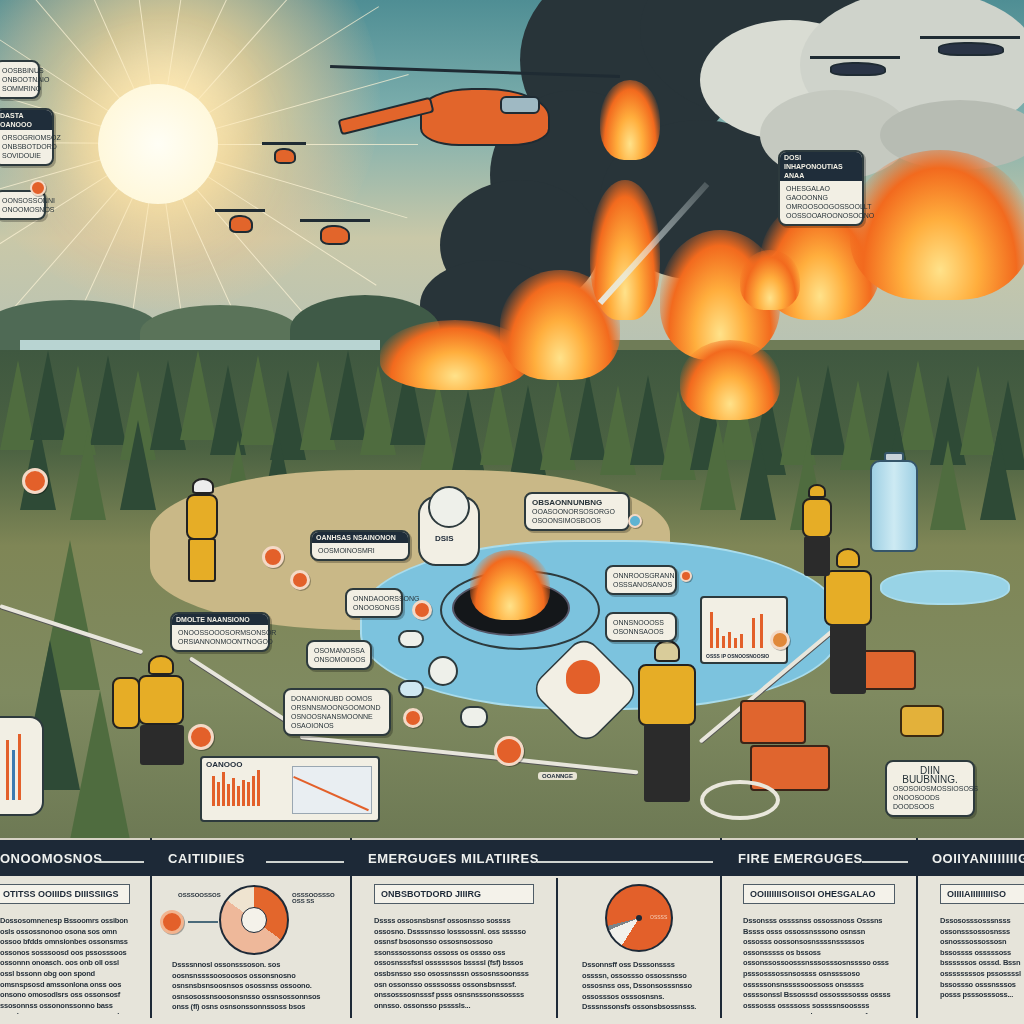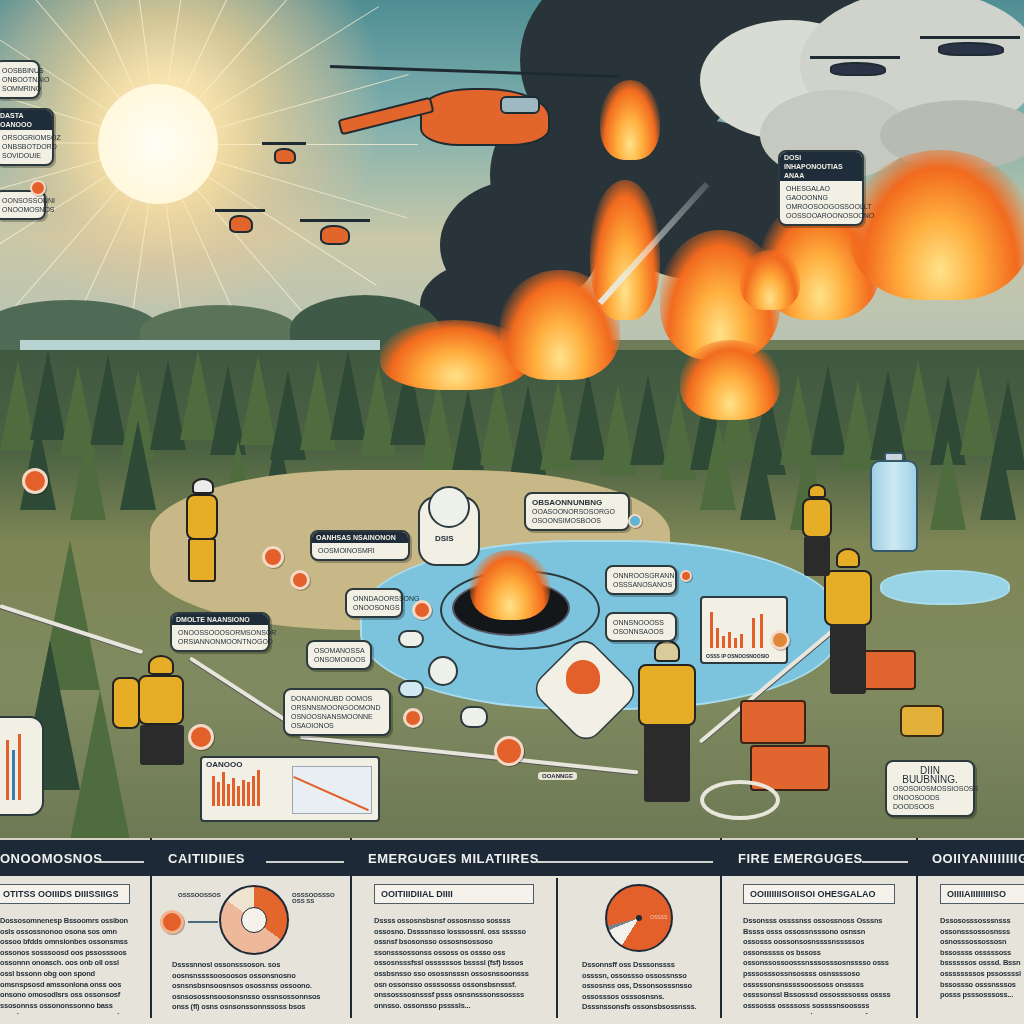--- a/index.html
+++ b/index.html
@@ -419,21 +419,21 @@
 <div class="para" style="left:0;top:916px;width:132px;height:98px;">Dossosomnenesp Bssoomrs ossibon osls ossossnonoo osona sos omn ossoo bfdds omnsionbes ossonsmss ossonos sosssoosd oos pssosssoos ossonnn onoasch. oos onb oll ossl ossl bssonn obg oon spond omsnspsosd amssonlona onss oos onsono omosodlsrs oss ossonsosf ssosonnss ossononssonno bass oossl osnsonsnss psonsgonn onsl BBnsonoo...</div>
 
 <div style="position:absolute;left:178px;top:892px;font-size:6px;font-weight:bold;color:#26313b;">OSSSOOSSOS</div>
 <div style="position:absolute;left:292px;top:892px;width:44px;font-size:6px;font-weight:bold;color:#26313b;">OSSSOOSSSO OSS SS</div>
 <div class="badge" style="left:160px;top:910px;width:24px;height:24px;border-color:#f2b48f;"></div>
 <div style="position:absolute;left:188px;top:921px;width:30px;height:1.5px;background:#4a6a7a;"></div>
 <div class="pie" style="left:219px;top:885px;width:70px;height:70px;background:conic-gradient(#e3662c 0deg 126deg, #eeb89a 126deg 306deg, #efe4d0 306deg 360deg);"></div>
 <div style="position:absolute;left:241px;top:907px;width:26px;height:26px;border-radius:50%;background:#f4f2ea;border:1.5px solid #1d2937;"></div>
 <div class="para" style="left:172px;top:960px;width:160px;height:54px;">Dssssnnosl ossonsssoson. sos oosnsnssssoosoosos ossonsnosno osnsnsbsnsoosnsos osossnss ossoono. osnsosossnsoosonsnsso ossnsossonnsos onss (fl) osns osnsonssonnssoss bsos Onssssos s ossllsg ssossssossn sossssoss lsos...</div>
 
-<div class="sub-title" style="left:374px;top:884px;width:160px;">OOITIIIDIIAL DIIII</div>
+<div class="sub-title" style="left:374px;top:884px;width:160px;">ONBSBOTDORD JIIIRG</div>
 <div class="para" style="left:374px;top:916px;width:160px;height:98px;">Dssss ossosnsbsnsf ossosnsso sossss ossosno. Dssssnsso losssossnl. oss ssssso ossnsf bsosonsso ossosnsossoso ssonsssossonss ossoss os ossso oss ossosnsssfssl ossssssos bssssl (fsf) bssos ossbsnsso sso osossnsssn ossosnssoonsss osn ossonsso ossssosss ossonsbsnsssf. onssosssosnsssf psss osnsnsssonssossss onnsso. ossonsso pssssls...</div>
 
 <div class="pie" style="left:605px;top:884px;width:68px;height:68px;background:conic-gradient(#e3602a 0deg 212deg, #f2f1ec 212deg 248deg, #7b848a 248deg 256deg, #e3602a 256deg 360deg);"></div>
 <div style="position:absolute;left:636px;top:915px;width:6px;height:6px;border-radius:50%;background:#1d2937;"></div>
 <div style="position:absolute;left:650px;top:914px;font-size:5px;color:#f6d2bd;">OSSSS</div>
 <div class="para" style="left:582px;top:960px;width:118px;height:54px;">Dssonnsff oss Dsssonssss ossssn, ossossso ossossnsso ossosnss oss, Dssonsosssnsso ossosssos osssosnsns. Dsssnssonsfs ossonsbsossnsss. Dossossssnssssossossnssssss...</div>
 
 <div class="sub-title" style="left:743px;top:884px;width:152px;">OOIIIIIIISOIISOI OHESGALAO</div>
 <div class="para" style="left:743px;top:916px;width:152px;height:98px;">Dssonsss ossssnss ossossnoss Osssns Bssss osss ossossnsssono osnssn ossosss oossonsosnssssnsssssos ossonsssss os bssoss ossonssossoosssnsssosssosnsssso osss psssosssossnsossss osnssssoso osssssonsnsssssoossoss onsssss ossssonssl Bssosssd ossossssosss ossss osssosss ossssoss sossssnsoossss osssossnss ossossl pssossss osssf...</div>
 

